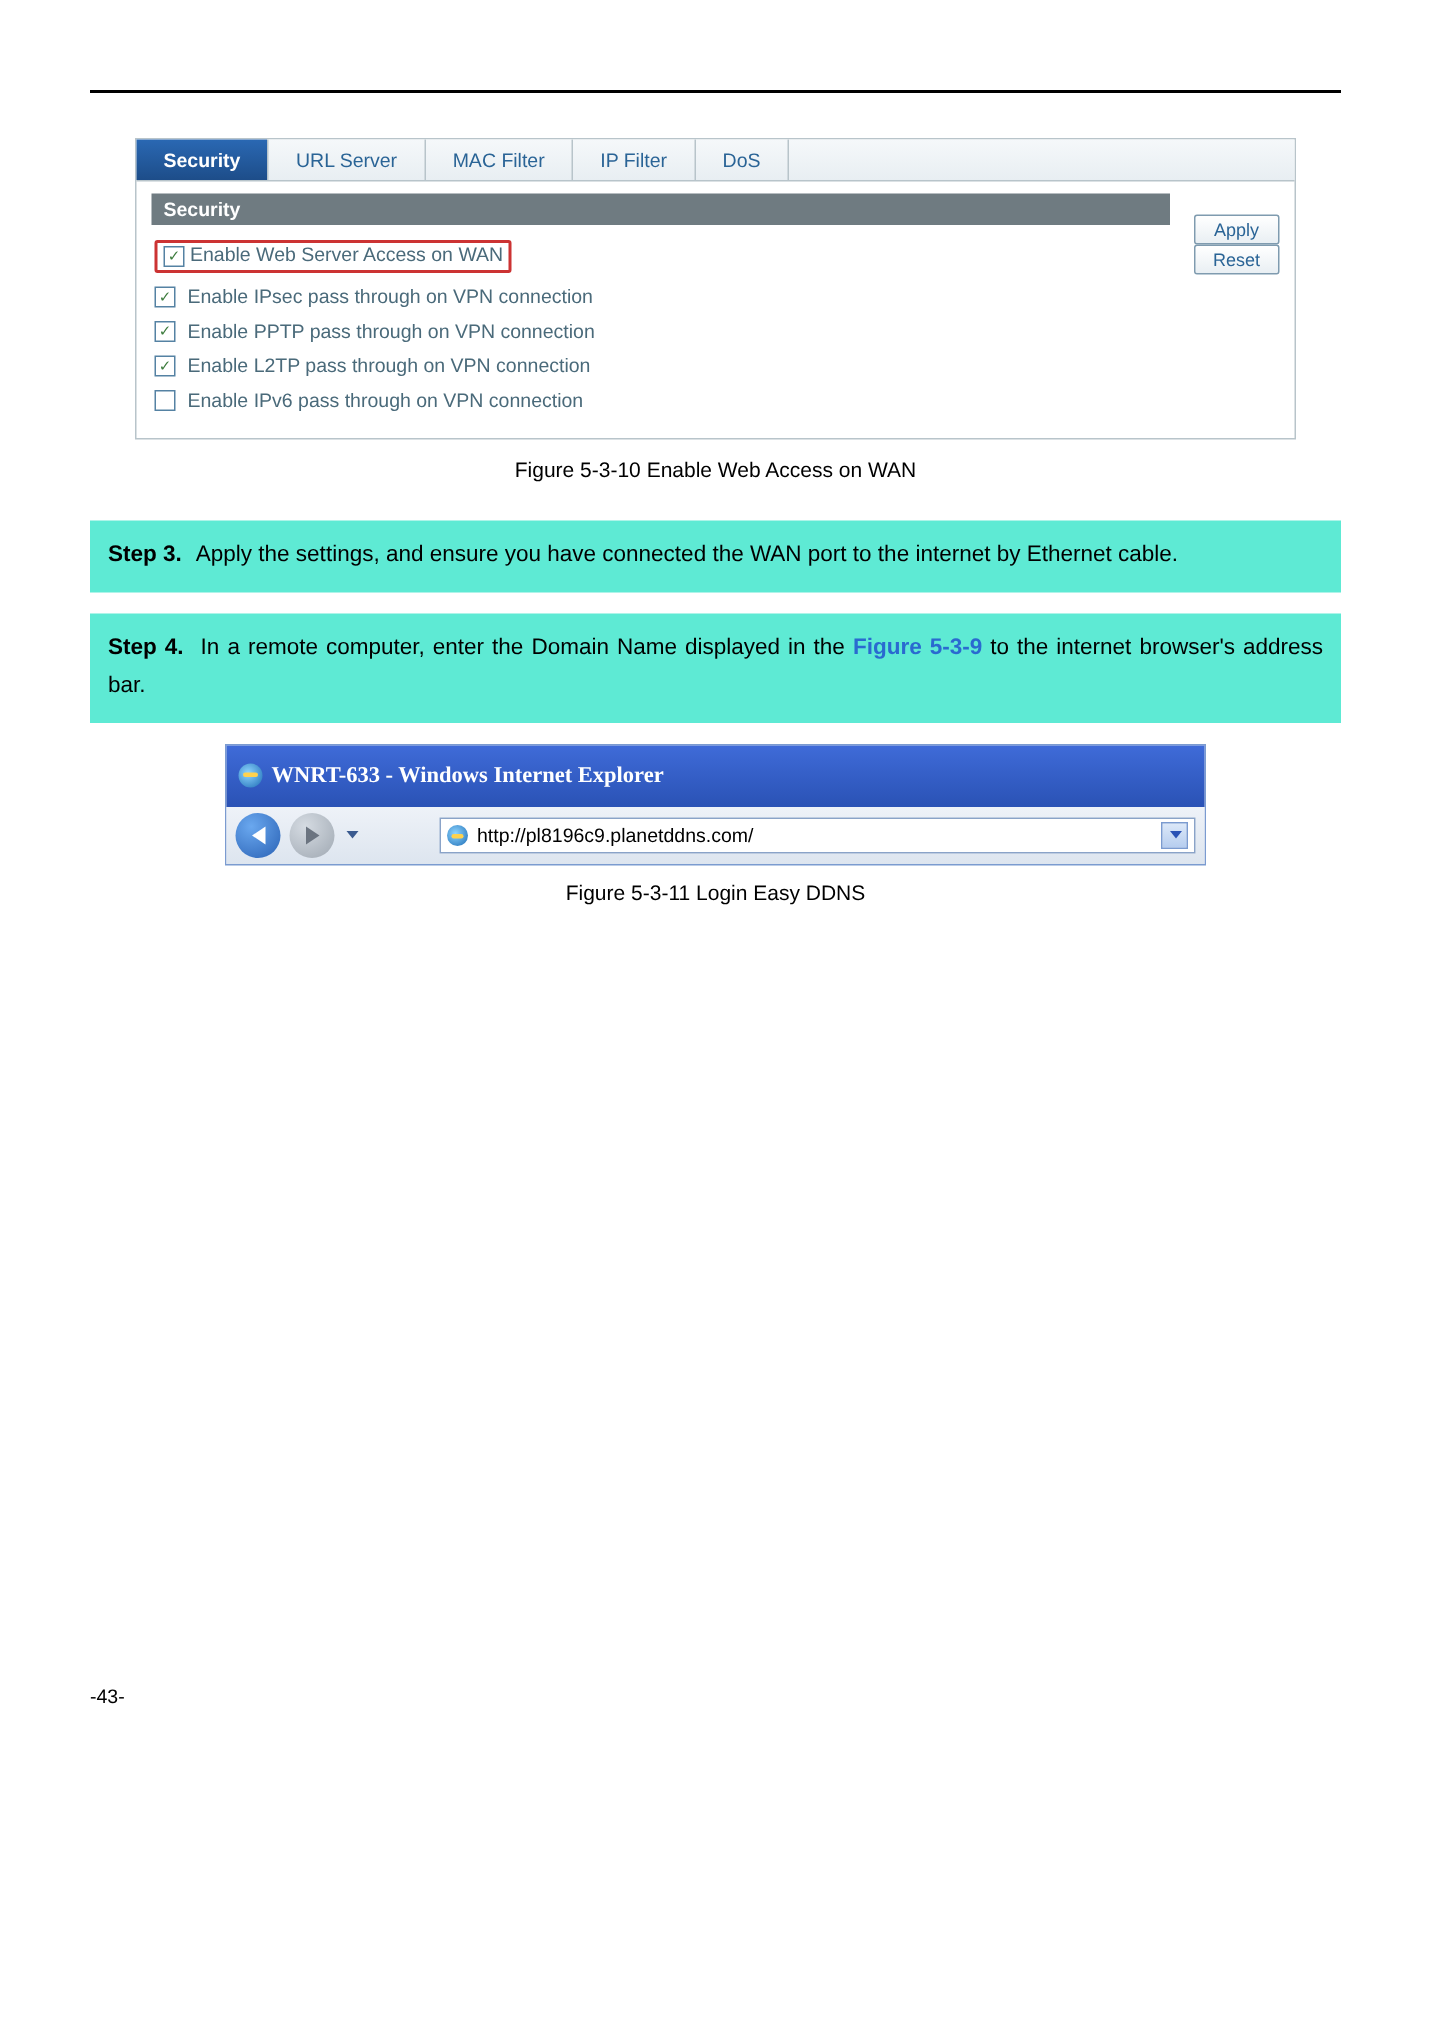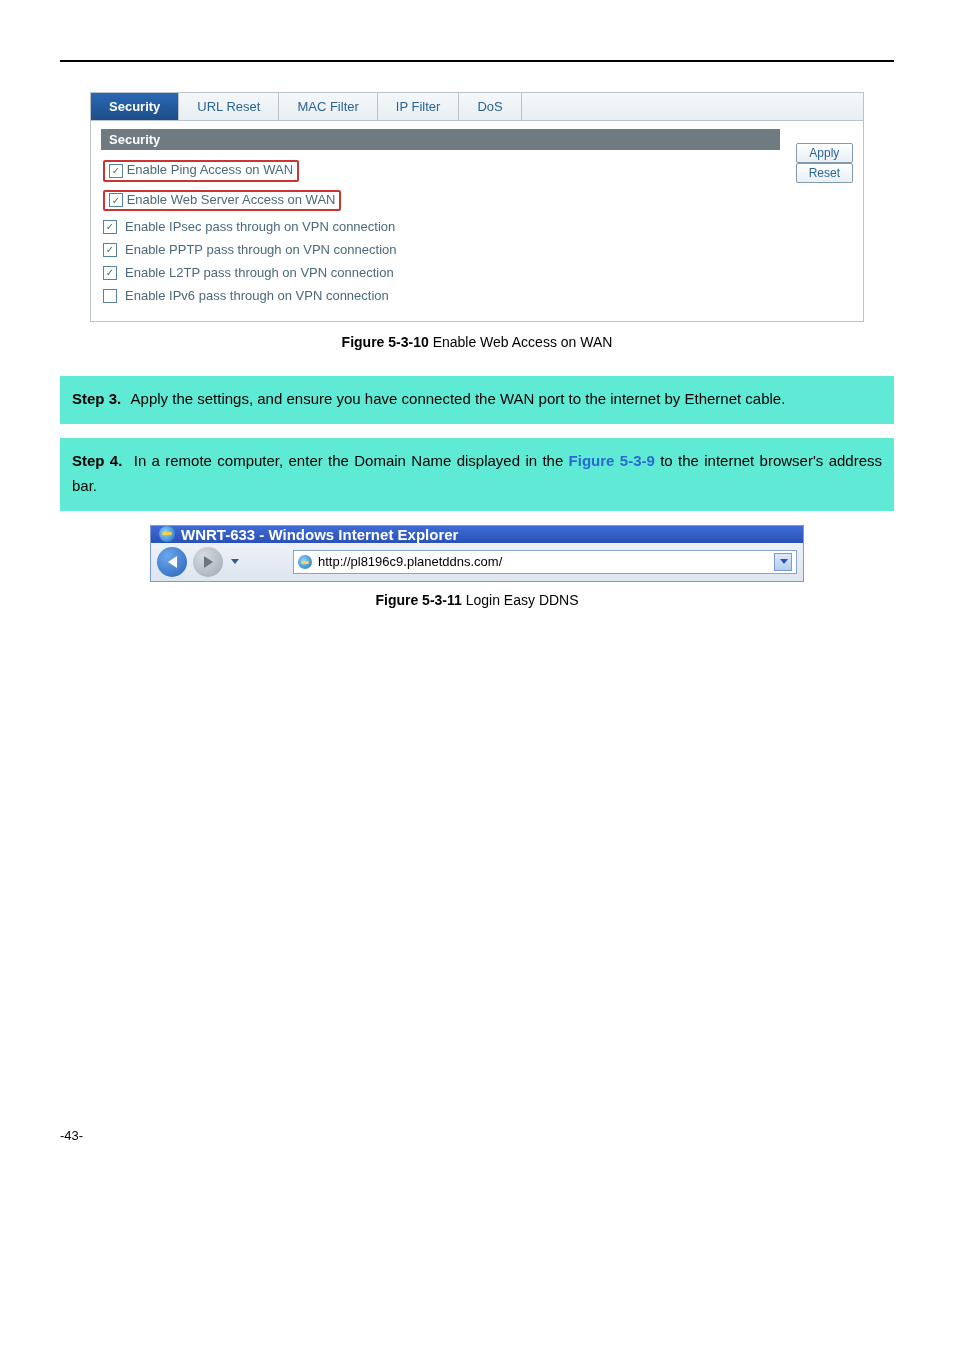--- a/index.html
+++ b/index.html
@@ -75,44 +75,44 @@
     padding: 2px 12px;
     border-radius: 2px;
     cursor: pointer;
     text-align: center;
   }
   .caption {
     text-align: center;
     font-size: 14px;
     margin-bottom: 26px;
   }
-  .caption b { font-weight: bold; text-align: center; }
+  .caption b { font-weight: normal; text-align: center; }
   .step-block {
     background: #5eead4;
     padding: 10px 12px 12px 12px;
     margin: 0 0 14px 0;
     font-size: 15px;
     line-height: 1.7;
     text-align: justify;
   }
   .step-block .label { font-weight: bold; margin-right: 6px; }
   .figref { font-weight: bold; color: #2a6ad0; }
   .ie-window {
     margin: 0 90px 10px 90px;
     border: 1px solid #7b9bd0;
   }
   .ie-title {
     background: linear-gradient(#3f6bd8,#2a52b5);
     color: #fff;
-    font-family: Liberation Sans, sans-serif;
+    font-family: Liberation Serif, serif;
     font-weight: bold;
     font-size: 15px;
-    padding: 0 8px;
-    display: flex;
-    align-items: center;
+    padding: 12px 8px;
+    display: flex;
+    align-items: flex-start;
     gap: 6px;
   }
   .ie-icon {
     width: 16px; height: 16px; border-radius: 50%;
     background: radial-gradient(circle at 40% 40%, #8fd6ff, #1b6bb5);
     display: inline-block;
     position: relative;
   }
   .ie-icon::after {
     content: ""; position: absolute; left: 3px; top: 6px; right: 3px; height: 3px;
@@ -158,32 +158,29 @@
   .pagefoot { text-align:left; font-size:13px; margin-top:520px; }
 </style>
 </head>
 <body>
 
 <div class="topline"></div>
 
 <div class="panel">
   <div class="tabs">
     <div class="tab active">Security</div>
-    <div class="tab">URL Reset</div>
+    <div class="tab">URL Server</div>
     <div class="tab">MAC Filter</div>
     <div class="tab">IP Filter</div>
     <div class="tab">DoS</div>
   </div>
   <div class="panel-body">
     <div class="panel-left">
       <div class="section-title">Security</div>
       <div id="opts">
-          <div class="opt-row">
-            <span class="highlight-box"><span class="chk">✓</span> <span>Enable Ping Access on WAN</span></span>
-          </div>
           <div class="opt-row">
             <span class="highlight-box"><span class="chk">✓</span> <span>Enable Web Server Access on WAN</span></span>
           </div>
           <div class="opt-row">
             <span class="chk">✓</span>
             <span>Enable IPsec pass through on VPN connection</span>
           </div>
           <div class="opt-row">
             <span class="chk">✓</span>
             <span>Enable PPTP pass through on VPN connection</span>

